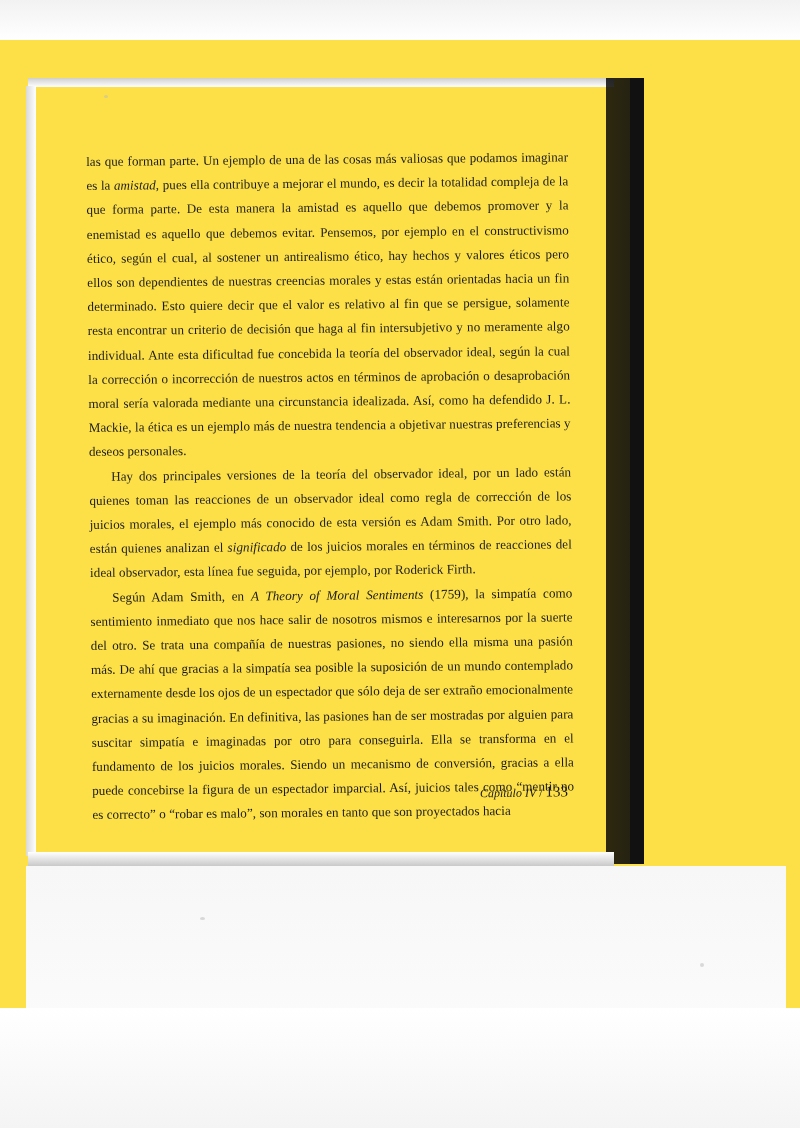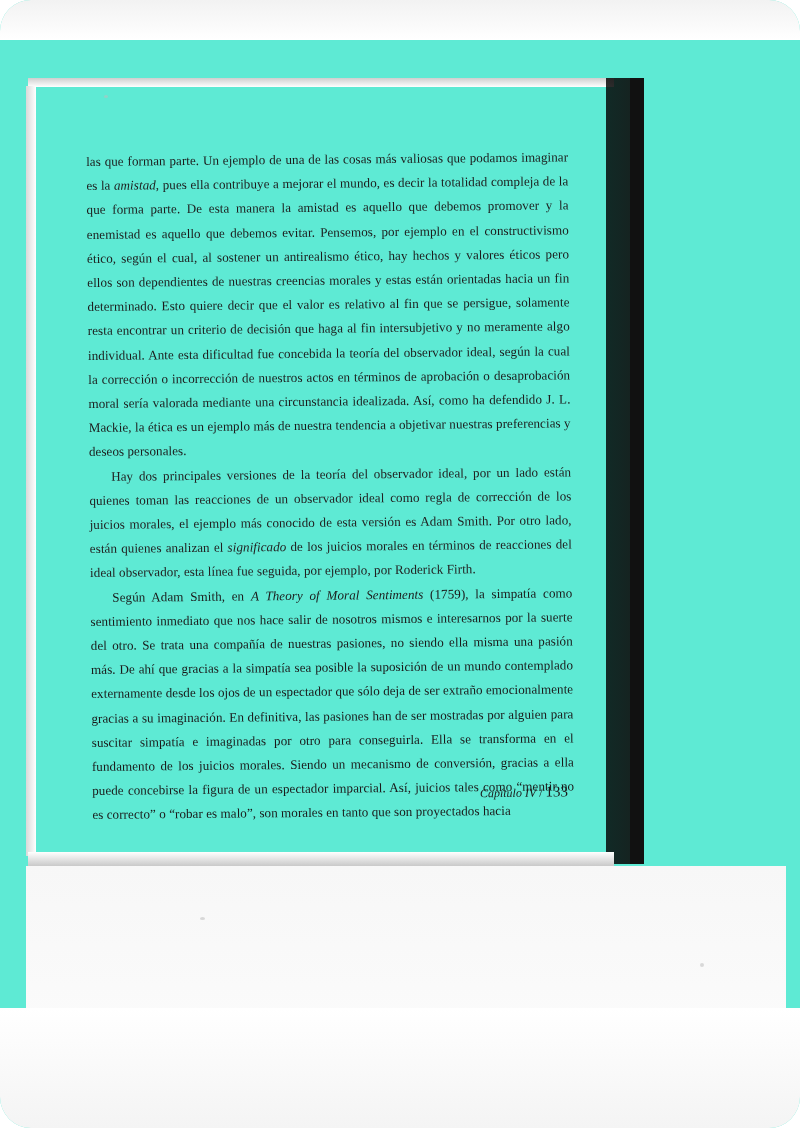--- a/index.html
+++ b/index.html
@@ -12,23 +12,22 @@
     height: 1128px;
     font-family: "Liberation Serif", serif;
     overflow: hidden;
   }
 
   
   #scan-page {
     position: relative;
     width: 800px;
     height: 1128px;
-    background: #5eead4;
+    background: #fde047;
     overflow: hidden;
-    border-radius: 31px;
   }
 
   
   #scan-noise-top {
     position: absolute;
     left: 0; top: 0;
     width: 800px; height: 40px;
     background: linear-gradient(to bottom, #f2f2f2, #ffffff);
   }
   #scan-noise-bottom {

